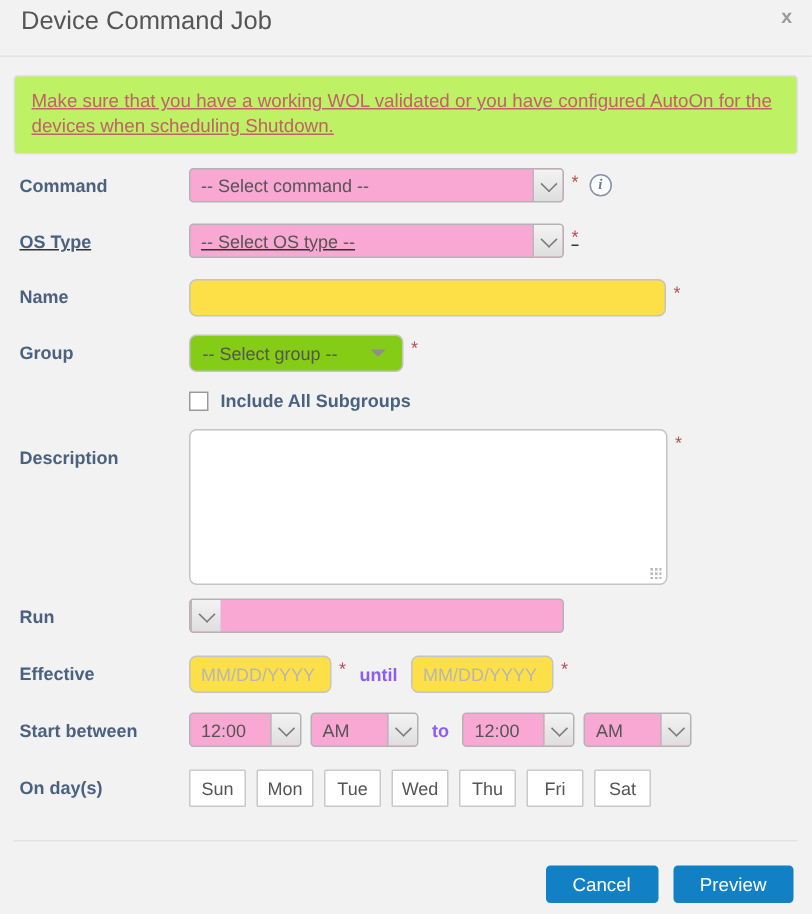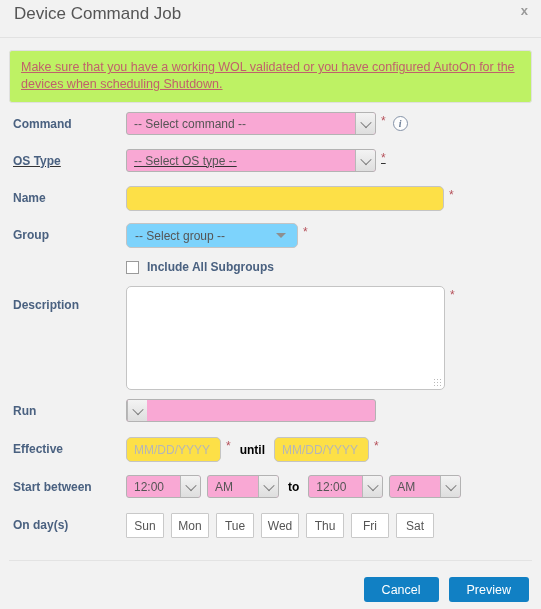--- a/index.html
+++ b/index.html
@@ -133,22 +133,22 @@
     width: 7px;
     height: 7px;
     border-left: 1.6px solid #7a7a7a;
     border-bottom: 1.6px solid #7a7a7a;
     transform: rotate(-45deg) translate(1px, -1px);
   }
 
   
   .combo {
     height: 25px;
-    width: 172px;
-    background: #7dd3fc;
+    width: 143px;
+    background: #84cc16;
     border: 1px solid #c4c4c4;
     border-radius: 5px;
     box-sizing: border-box;
     display: inline-flex;
     align-items: center;
     font-size: 12px;
     color: #555;
     cursor: pointer;
     position: relative;
   }
@@ -236,21 +236,21 @@
     flex: none;
   }
   .cb-label {
     color: #4a6180;
     font-weight: bold;
     font-size: 12px;
     margin-left: 8px;
   }
 
   .inline-word {
-    color: #000000;
+    color: #8b5cf6;
     font-weight: bold;
     font-size: 12px;
     margin: 0 9px;
   }
 
   .day-btn {
     min-width: 38px;
     height: 25px;
     background: #fff;
     border: 1px solid #c9c9c9;

